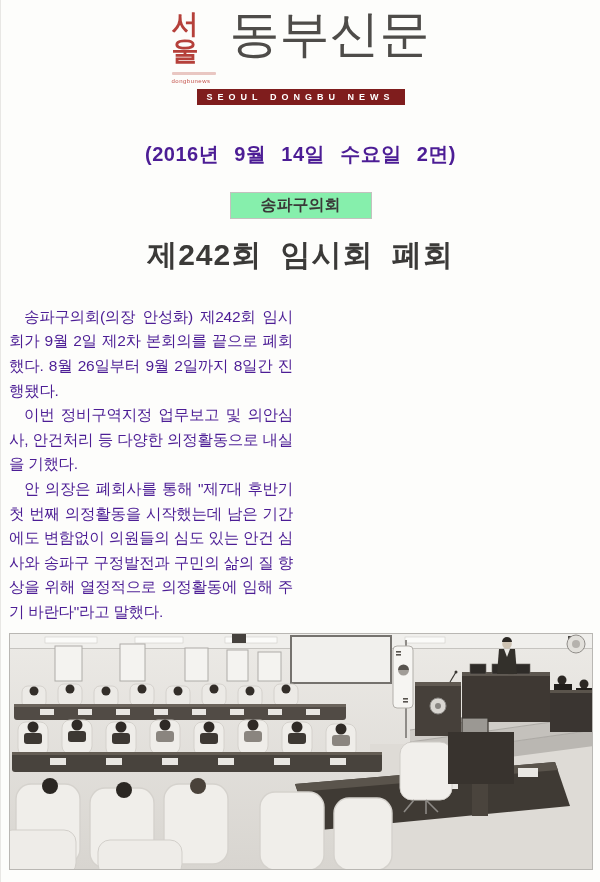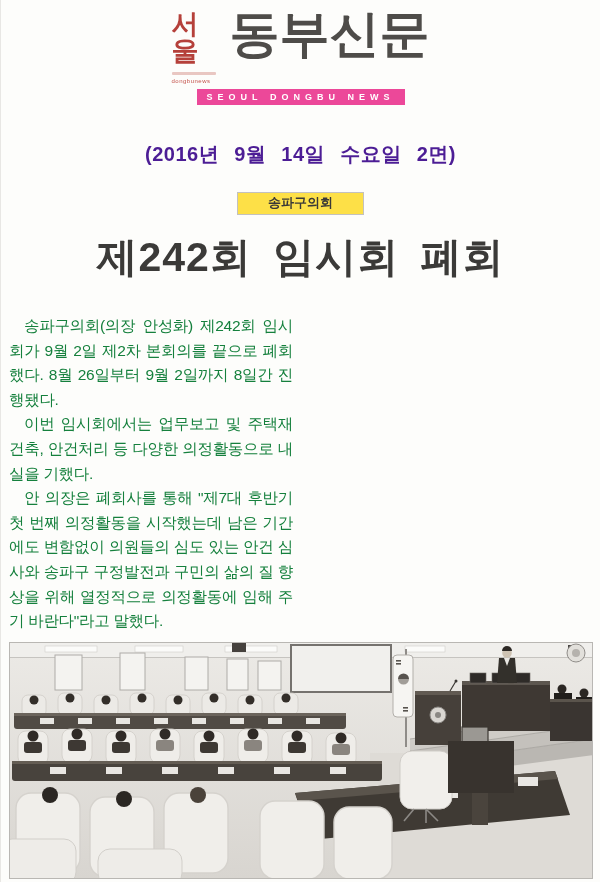--- a/index.html
+++ b/index.html
@@ -17,51 +17,51 @@
     border-left:1px solid #e8e7e4;
   }
 
   
   .masthead { display:flex; flex-direction:column; align-items:center; }
   .logo-row { display:flex; align-items:flex-start; gap:6px; margin-top:2px; }
   .logo-left { display:flex; flex-direction:column; align-items:flex-start; width:52px; padding-top:3px; }
   .logo-city { font-size:27px; font-weight:700; color:#b5403a; line-height:1; letter-spacing:1px; }
   .logo-microblur { width:44px; height:3px; margin-top:7px; background:#d89a94; opacity:.55; border-radius:1px; }
   .logo-sub { font-size:6px; color:#c4534c; margin-top:3px; letter-spacing:.5px; }
-  .logo-main { font-size:50px; font-weight:700; color:#4e4c49; line-height:1.05; letter-spacing:0px; }
+  .logo-main { font-size:50px; font-weight:400; color:#4e4c49; line-height:1.05; letter-spacing:0px; }
   .banner {
     margin-top:5px; width:208px; height:16px;
-    background:#ec4899;
+    background:#7f1d1d;
     color:#ffffff; font-size:9px; font-weight:700;
     letter-spacing:5px; text-align:center; line-height:16px;
   }
 
   
   .dateline {
     margin-top:36px; text-align:center;
     font-size:20px; font-weight:700; color:#4c1d95;
     word-spacing:9px; letter-spacing:.5px;
   }
   .section-badge {
     margin:24px auto 0 auto; width:fit-content;
-    background:#fde047; border:1px solid #c3c1be;
-    color:#3a3938; font-size:13px; font-weight:700;
+    background:#86efac; border:1px solid #c3c1be;
+    color:#3a3938; font-size:16px; font-weight:700;
     padding:2px 30px; line-height:1.3;
   }
   .headline {
     margin:18px 0 0 0; text-align:center;
-    font-size:41px; font-weight:700; color:#3b3a38;
+    font-size:30px; font-weight:700; color:#3b3a38;
     letter-spacing:1px; word-spacing:9px; line-height:1.2;
   }
 
   
   .article-body {
     margin-top:32px; height:320px; width:584px;
     column-count:2; column-gap:16px; column-fill:auto;
-    font-size:15.5px; line-height:24.6px; color:#15803d;
+    font-size:15.5px; line-height:24.6px; color:#4c1d95;
     letter-spacing:-0.3px; text-align:justify;
   }
   .article-body p { margin:0; text-indent:15px; }
 
   
   .photo-figure {
     margin:8px 0 0 0; width:584px; height:237px;
     border:1px solid #b9b7b3; background:#dcd9d4;
     overflow:hidden;
   }
@@ -84,21 +84,21 @@
   </header>
 
   <div class="dateline">(2016년 9월 14일 수요일 2면)</div>
 
   <div class="section-badge">송파구의회</div>
 
   <h1 class="headline">제242회 임시회 폐회</h1>
 
   <div class="article-body">
     <p>송파구의회(의장 안성화) 제242회 임시회가 9월 2일 제2차 본회의를 끝으로 폐회했다. 8월 26일부터 9월 2일까지 8일간 진행됐다.</p>
-    <p>이번 임시회에서는 업무보고 및 주택재건축, 안건처리 등 다양한 의정활동으로 내실을 기했다.</p>
+    <p>이번 정비구역지정 업무보고 및 의안심사, 안건처리 등 다양한 의정활동으로 내실을 기했다.</p>
     <p>안 의장은 폐회사를 통해 "제7대 후반기 첫 번째 의정활동을 시작했는데 남은 기간에도 변함없이 의원들의 심도 있는 안건 심사와 송파구 구정발전과 구민의 삶의 질 향상을 위해 열정적으로 의정활동에 임해 주기 바란다"라고 말했다.</p>
   </div>
 
   <figure class="photo-figure">
     <svg width="584" height="235" viewBox="0 0 584 235" aria-hidden="true">
       <defs>
         <linearGradient id="wallG" x1="0" y1="0" x2="0" y2="1">
           <stop offset="0" stop-color="#eceae6"></stop>
           <stop offset="1" stop-color="#d8d5d0"></stop>
         </linearGradient>

